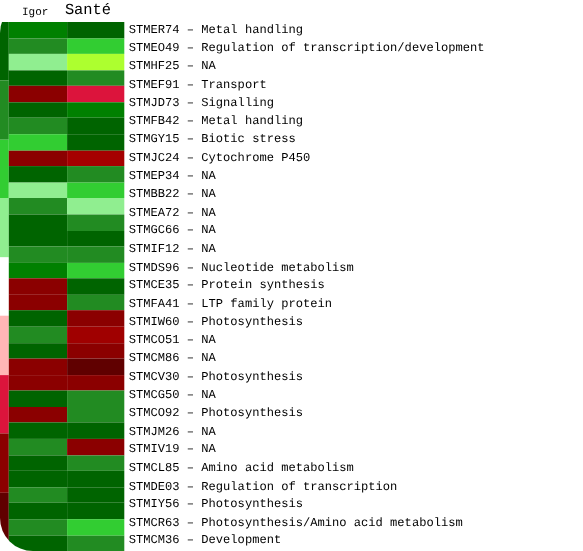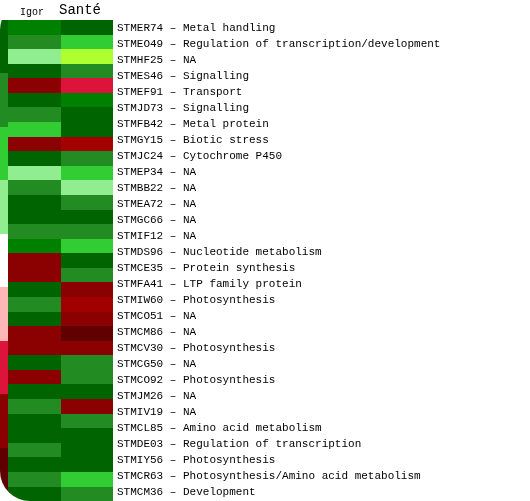--- a/index.html
+++ b/index.html
@@ -237,24 +237,23 @@
           <div class="cell" style="background-color: rgb(0, 100, 0);"></div>
           <div class="cell" style="background-color: rgb(34, 139, 34);"></div>
         </div>
       </div>
   </div>
 
   <div class="gene-list" id="gene-list">
   <div class="gene-item">STMER74 – Metal handling</div>
       <div class="gene-item">STMEO49 – Regulation of transcription/development</div>
       <div class="gene-item">STMHF25 – NA</div>
-      <div class="gene-item">STMES46 – Signalling</div>
       <div class="gene-item">STMEF91 – Transport</div>
       <div class="gene-item">STMJD73 – Signalling</div>
-      <div class="gene-item">STMFB42 – Metal protein</div>
+      <div class="gene-item">STMFB42 – Metal handling</div>
       <div class="gene-item">STMGY15 – Biotic stress</div>
       <div class="gene-item">STMJC24 – Cytochrome P450</div>
       <div class="gene-item">STMEP34 – NA</div>
       <div class="gene-item">STMBB22 – NA</div>
       <div class="gene-item">STMEA72 – NA</div>
       <div class="gene-item">STMGC66 – NA</div>
       <div class="gene-item">STMIF12 – NA</div>
       <div class="gene-item">STMDS96 – Nucleotide metabolism</div>
       <div class="gene-item">STMCE35 – Protein synthesis</div>
       <div class="gene-item">STMFA41 – LTP family protein</div>

